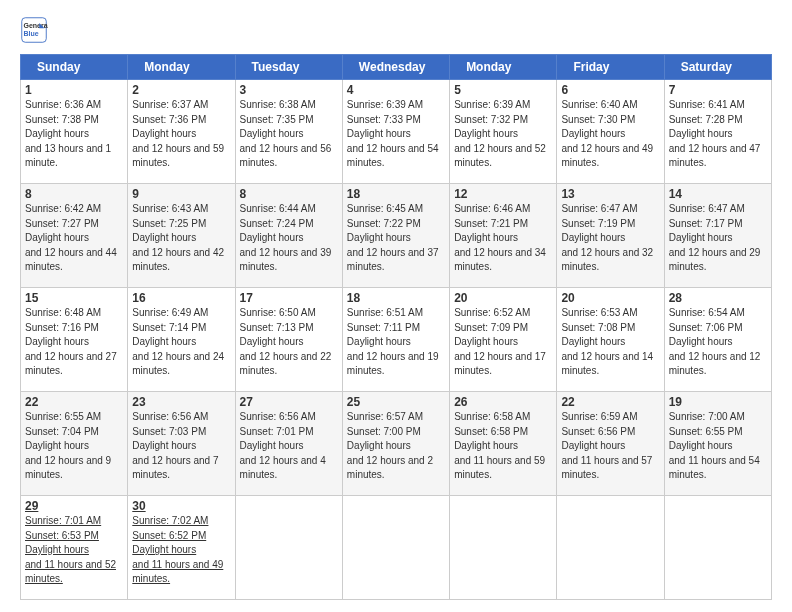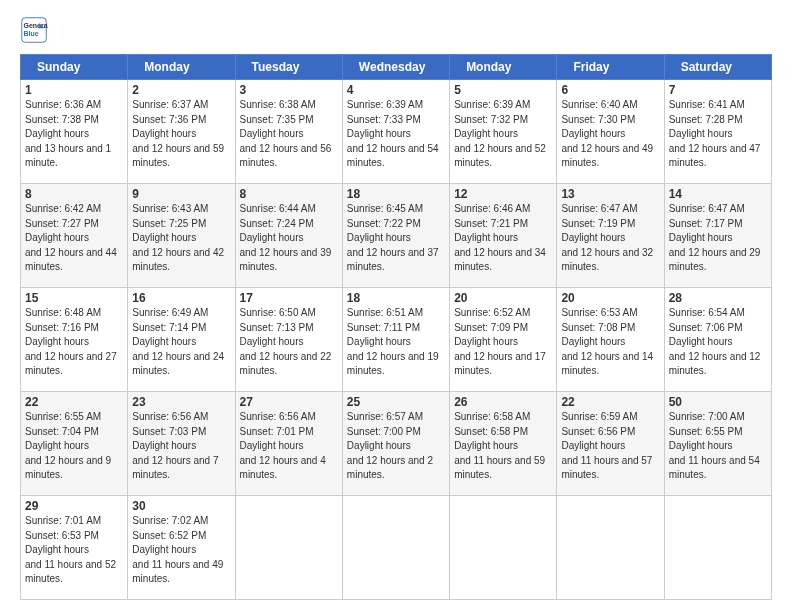--- a/index.html
+++ b/index.html
@@ -89,20 +89,21 @@
     .cell-text {
       font-size: 10px;
       line-height: 1.45;
       color: #333;
     }
     .empty-cell {
       background: #f9f9f9;
     }
     .last-row td {
       height: 70px;
+      text-decoration: underline;
     }
   </style>
 </head>
 <body>
 
 <div class="page">
   <div class="header">
     <div class="logo">
       <svg class="logo-icon" viewBox="0 0 32 32" width="32" height="32">
         <rect x="2" y="2" width="28" height="28" rx="4" fill="#fff" stroke="#3a6bc4" stroke-width="1"></rect>
@@ -243,21 +244,21 @@
           </td>
           <td>
             <span class="day-num">26</span>
 <div class="cell-text">Sunrise: 6:58 AM<br>Sunset: 6:58 PM<br>Daylight hours<br>and 11 hours and 59 minutes.</div>
           </td>
           <td>
             <span class="day-num">22</span>
 <div class="cell-text">Sunrise: 6:59 AM<br>Sunset: 6:56 PM<br>Daylight hours<br>and 11 hours and 57 minutes.</div>
           </td>
           <td>
-            <span class="day-num">50</span>
+            <span class="day-num">19</span>
 <div class="cell-text">Sunrise: 7:00 AM<br>Sunset: 6:55 PM<br>Daylight hours<br>and 11 hours and 54 minutes.</div>
           </td>
         </tr>
         <tr class="last-row">
           <td>
             <span class="day-num">29</span>
 <div class="cell-text">Sunrise: 7:01 AM<br>Sunset: 6:53 PM<br>Daylight hours<br>and 11 hours and 52 minutes.</div>
           </td>
           <td>
             <span class="day-num">30</span>

